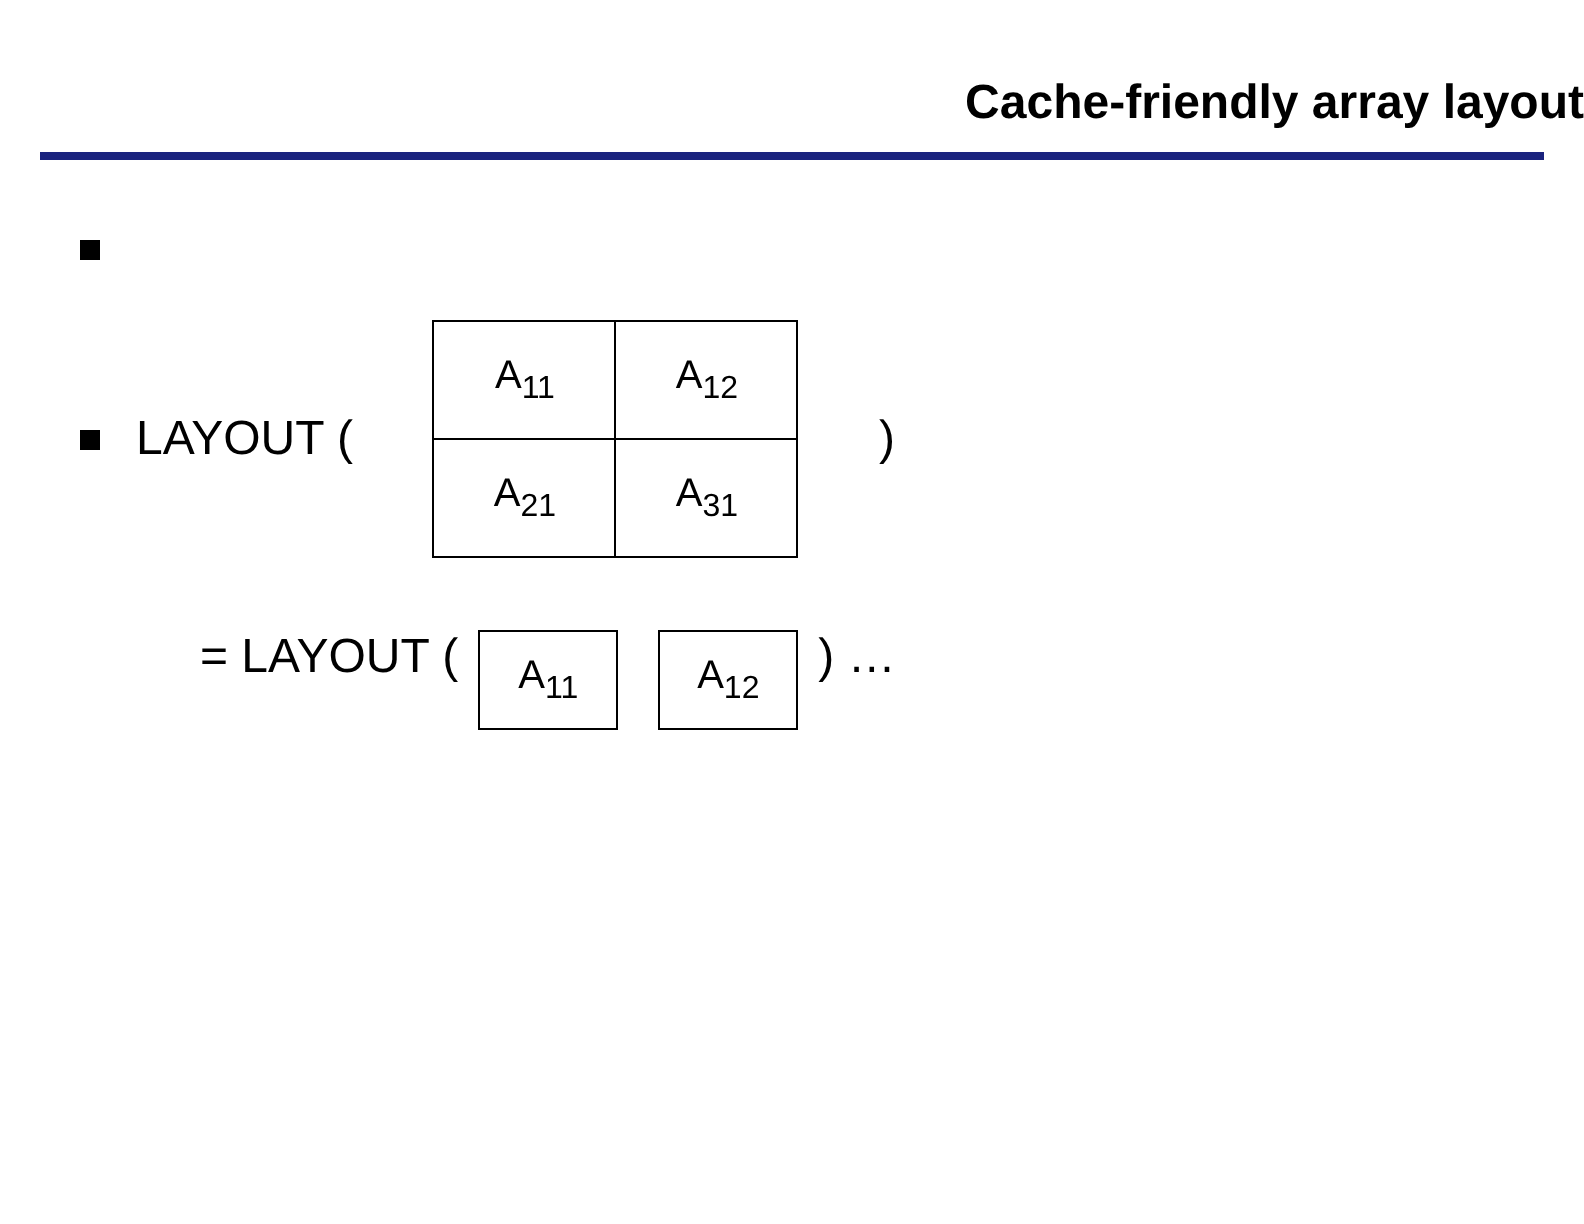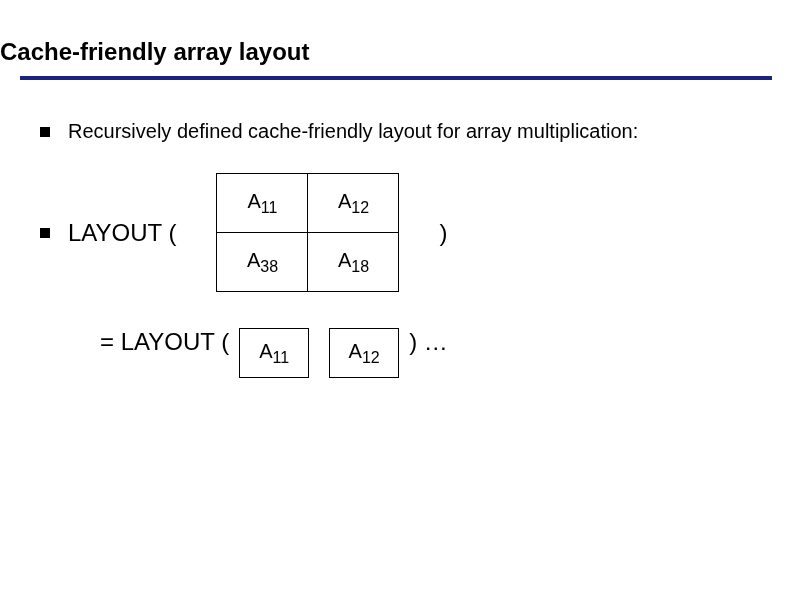--- a/index.html
+++ b/index.html
@@ -6,21 +6,21 @@
     margin: 0;
     padding: 0;
     width: 792px;
     height: 612px;
     background: #fff;
     font-family: Verdana, Geneva, sans-serif;
     color: #000;
     position: relative;
   }
   .title {
-    text-align: left;
+    text-align: right;
     font-weight: bold;
     font-size: 24px;
     padding-top: 38px;
     padding-bottom: 10px;
     font-family: "Comic Sans MS", "Comic Sans", cursive, sans-serif;
   }
   .rule {
     border-top: 4px solid #1a237e;
     margin: 0 20px;
   }
@@ -81,43 +81,42 @@
 </head>
 <body>
 
 <div class="title">Cache-friendly array layout</div>
 <div class="rule"></div>
 
 <div class="content">
 
   <div class="bullet-row">
     <div class="bullet"></div>
-    <div class="btext">Recursively defined cache-friendly layout for array multiplication:</div>
   </div>
 
   <div class="layout-row">
     <div class="bullet"></div>
     <div class="txt20">LAYOUT  (</div>
     <div class="gap"></div>
     <table class="mat2">
       <tbody>
           <tr>
         <td>
           <span>A</span><sub>11</sub>
         </td>
         <td>
           <span>A</span><sub>12</sub>
         </td>
       </tr>
       <tr>
         <td>
-          <span>A</span><sub>38</sub>
+          <span>A</span><sub>21</sub>
         </td>
         <td>
-          <span>A</span><sub>18</sub>
+          <span>A</span><sub>31</sub>
         </td>
       </tr>
     </tbody>
       </table>
     <div class="gap"></div>
     <div class="txt20">)</div>
   </div>
 
   <div class="eqrow">
     <div class="txt20">=  LAYOUT (</div>

